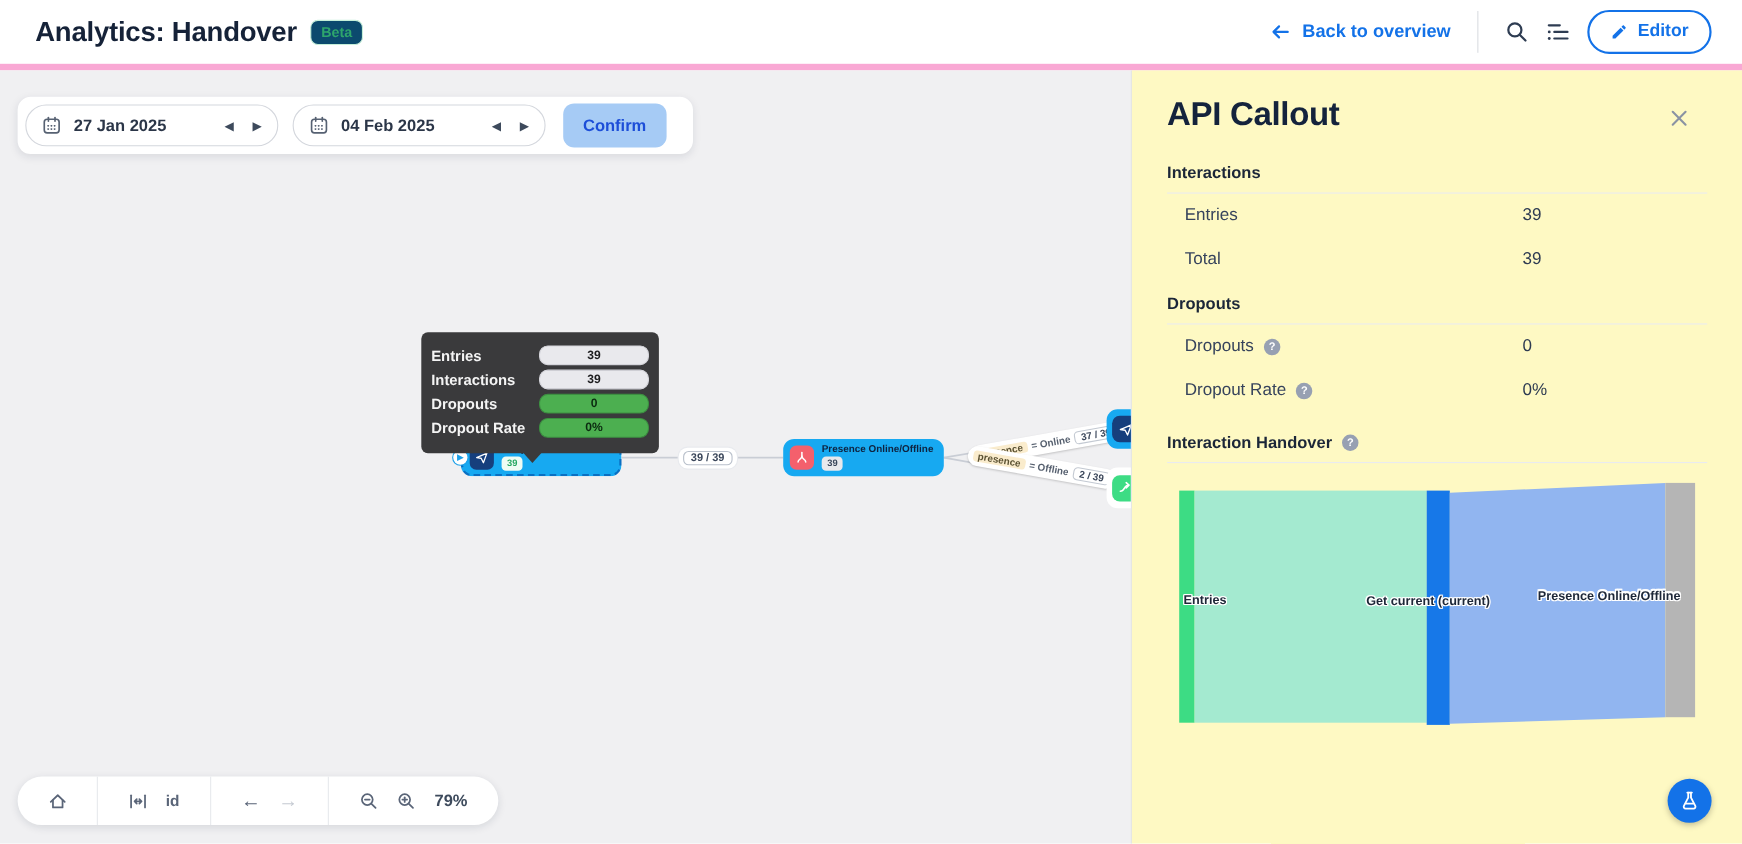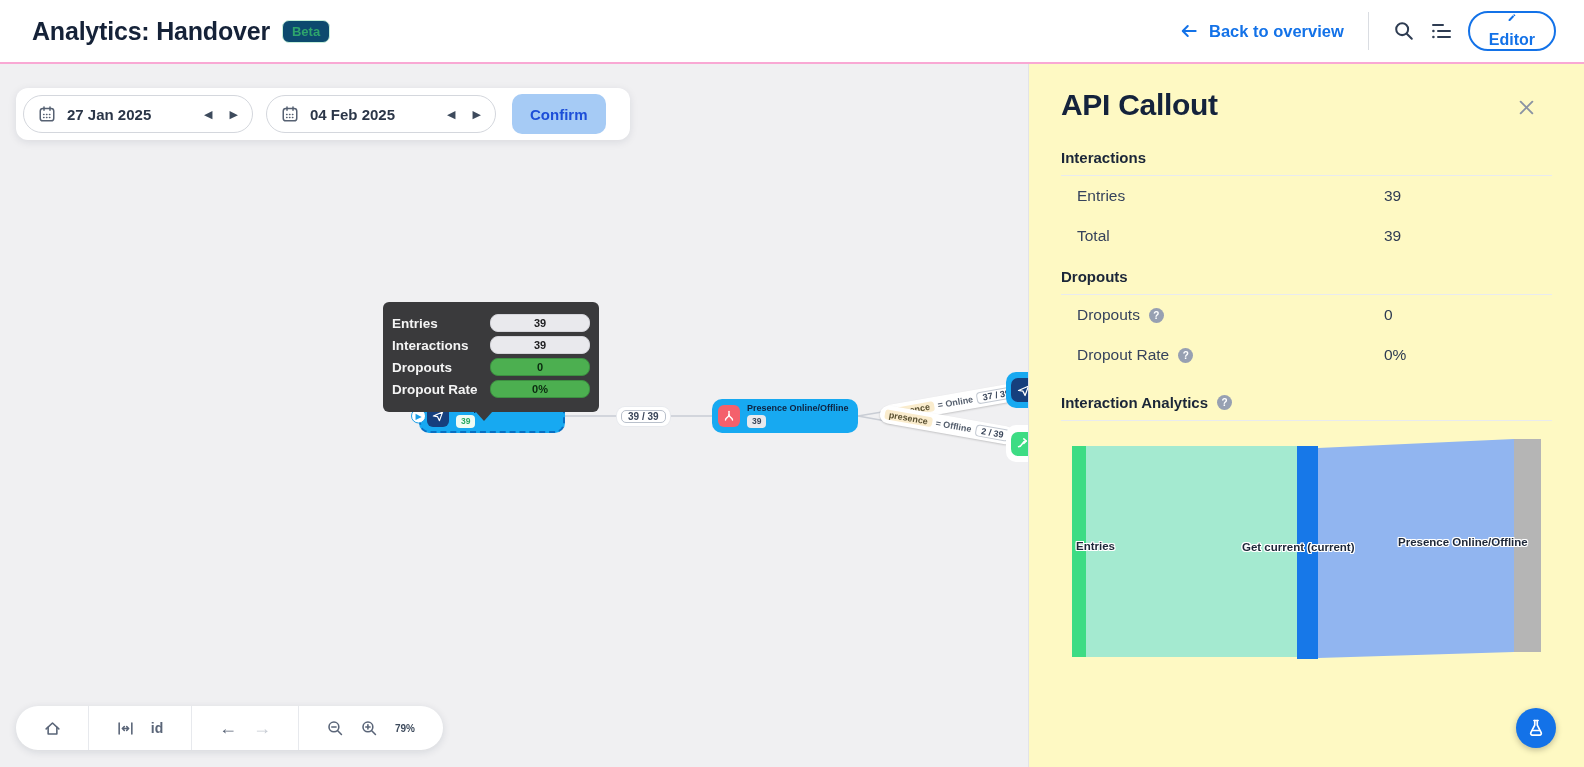--- a/index.html
+++ b/index.html
@@ -1,32 +1,32 @@
 <!DOCTYPE html>
 <html><head>
 <meta charset="utf-8">
 <style>
   * { box-sizing: border-box; }
   html,body { width:1584px; height:767px; margin:0; overflow:hidden; background:#fff;
     font-family:"Liberation Sans", sans-serif; }
 
   
   .app-header { height:64px; display:flex; align-items:center; padding:0 28px 0 32px;
-    background:#fff; border-bottom:2px solid #f9a8d4; }
+    background:#fff; border-bottom:6px solid #f9a8d4; }
   .page-title { font-size:25px; font-weight:800; color:#152238; margin:0; letter-spacing:-.2px; }
   .beta-badge { margin-left:12px; background:#0c4a6e; color:#2ea56c; border:1px solid #c6efd9;
     font-size:13px; font-weight:600; padding:3px 9px; border-radius:7px; }
   .header-right { margin-left:auto; display:flex; align-items:center; }
   .back-link { display:flex; gap:10px; align-items:center; color:#1372e8; font-weight:700;
     font-size:16.5px; text-decoration:none; cursor:pointer; }
   .vdivider { width:1px; height:38px; background:#dadde2; margin:0 16px 0 24px; }
   .icon-btn { background:none; border:none; padding:8px; cursor:pointer; display:flex; align-items:center; }
   .editor-btn { height:40px; border:2px solid #1372e8; border-radius:20px; padding:0 19px;
     display:flex; gap:9px; align-items:center; color:#1372e8; font-weight:700; font-size:16px;
-    background:#fff; margin-left:8px; cursor:pointer;flex-direction:column; }
+    background:#fff; margin-left:8px; cursor:pointer; }
 
   
   .main { display:flex; height:703px; }
   .canvas { width:1029px; flex:none; position:relative; background:#f0f0f2; overflow:hidden;
     border-right:1px solid #e2e3e7; }
   .edges-svg { position:absolute; left:0; top:0; pointer-events:none; }
 
   
   .date-bar { position:absolute; left:16px; top:24px; width:614px; height:52px; background:#fff;
     border-radius:12px; box-shadow:0 2px 8px rgba(20,30,60,.10); display:flex; align-items:center;
@@ -89,21 +89,21 @@
 
   
   .toolbar { position:absolute; left:16px; top:642px; height:44px; background:#fff;
     border-radius:22px; box-shadow:0 2px 8px rgba(20,30,60,.12); display:flex; align-items:stretch; }
   .tb-group { display:flex; align-items:center; padding:0 19px; }
   .tb-group + .tb-group { border-left:1px solid #e7e9ed; }
   .tb-btn { width:34px; height:44px; display:flex; align-items:center; justify-content:center;
     background:none; border:none; color:#5a6578; font-size:18px; cursor:pointer; padding:0; }
   .tb-disabled { color:#c6cbd3; }
   .tb-id { font-size:14px; font-weight:700; color:#5a6578; width:30px; }
-  .tb-zoom { font-size:10px; font-weight:600; color:#3d4a5c; padding:0 9px; }
+  .tb-zoom { font-size:15px; font-weight:600; color:#3d4a5c; padding:0 9px; }
 
   
   .panel { position:relative; flex:1; background:#fef9c3; padding:24px 32px 0 32px; }
   .panel-title { font-size:30px; font-weight:800; color:#14233c; margin:0; letter-spacing:-.3px; }
   .close-btn { position:absolute; top:31px; right:45px; background:none; border:none; padding:4px;
     cursor:pointer; display:flex; }
   .section-title { font-size:15px; font-weight:700; color:#1b2638; border-bottom:1px solid #e9ebef;
     padding-bottom:9px; margin:0; display:flex; align-items:center; }
   #sec-interactions { margin-top:27px; }
   #sec-dropouts { margin-top:12px; }
@@ -380,21 +380,21 @@
       <span class="help-icon"></span>
       <span class="value">0</span>
     </div>
     <div class="prow">
       <span>Dropout Rate</span>
       <span class="help-icon"></span>
       <span class="value">0%</span>
     </div>
 
     <h3 class="section-title" id="sec-flowchart">
-      <span>Interaction Analytics</span>
+      <span>Interaction Handover</span>
       <span class="help-icon"></span>
     </h3>
 
     <div class="sankey">
       <div class="sk sk-entries"></div>
       <div class="sk sk-flow-green"></div>
       <div class="sk sk-node-blue"></div>
       <svg class="sk" width="469" height="222" style="left:0; top:0;">
         <polygon points="246,11 442,2 442,215 246,221" fill="#91b5f0"></polygon>
       </svg>

